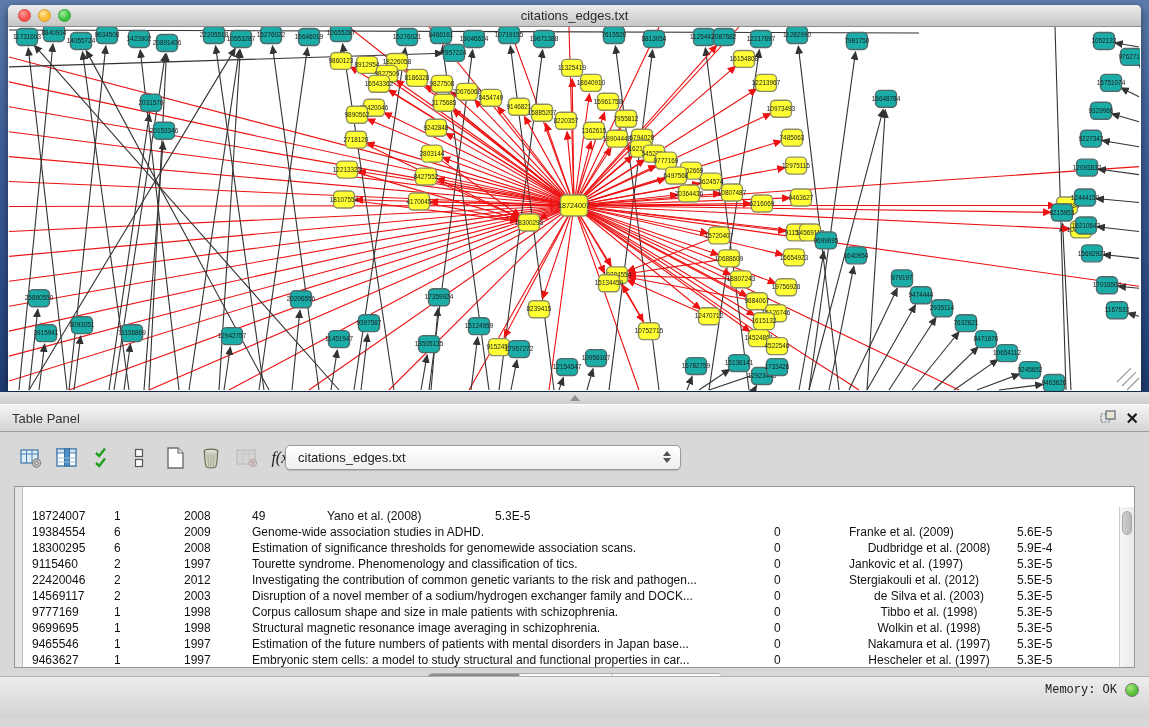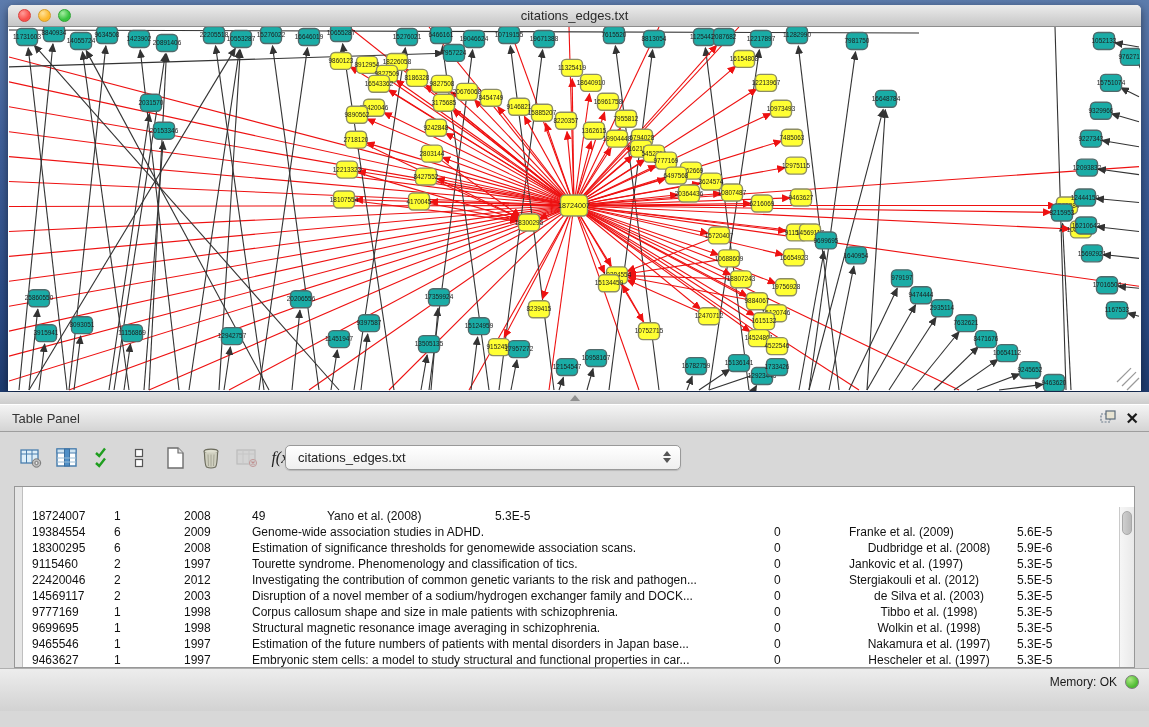--- a/index.html
+++ b/index.html
@@ -58,21 +58,21 @@
   .tcell { font-size:12px; color:#111; line-height:16px; padding-left:8px; overflow:hidden; white-space:nowrap; flex:none; }
   .vscroll { position:absolute; right:0; top:20px; bottom:0; width:15px; background:linear-gradient(90deg,#f6f6f6,#e9e9e9); border-left:1px solid #cacaca; }
   .vthumb { position:absolute; left:2px; right:2px; top:4px; height:24px; background:linear-gradient(90deg,#cfcfcf,#b8b8b8); border:1px solid #a8a8a8; border-radius:6px; }
 
   .tab-control { position:absolute; left:50%; transform:translateX(-50%); top:241px; height:23px; display:flex;
     border:1px solid #ababab; border-radius:5px; overflow:hidden; background:#fcfcfc; box-shadow:0 1px 1px rgba(0,0,0,.12); }
   .tab { padding:0 16px; font-size:13px; line-height:21px; color:#1a1a1a; background:#fcfcfc; border-left:1px solid #c4c4c4;font-family:Liberation Serif, serif; }
   .tab:first-child { border-left:none; }
   .tab.active { background:linear-gradient(#8d8d8d,#6e6e6e); color:#f2f2f2; }
 
-  .statusbar { position:absolute; left:0; bottom:16px; width:1149px; height:43px; background:linear-gradient(#ededed,#d2d2d2); border-top:1px solid #b0b0b0; }
+  .statusbar { position:absolute; left:0; bottom:8px; width:1149px; height:43px; background:linear-gradient(#ededed,#d2d2d2); border-top:1px solid #b0b0b0;font-family:Liberation Mono, monospace; }
   .mem { position:absolute; right:32px; top:6px; font-size:12px; color:#1a1a1a; line-height:15px; }
   .memdot { position:absolute; right:10px; top:6px; width:14px; height:14px; border-radius:50%;
     background:radial-gradient(circle at 35% 30%, #a9e87f, #4fbb34 65%); border:1px solid #7a7a7a; }
 </style>
 </head>
 <body>
 
 <div class="desktop">
   <div class="graph-window">
     <div class="titlebar">
@@ -927,21 +927,21 @@
           <div class="tcell" style="width: 160px; padding-left: 0px;">Franke et al. (2009)</div>
           <div class="tcell" style="width: 86px;">5.6E-5</div>
         </div>
         <div class="trow">
           <div class="tcell" style="width: 82px;">18300295</div>
           <div class="tcell" style="width: 70px;">6</div>
           <div class="tcell" style="width: 68px;">2008</div>
           <div class="tcell" style="width: 522px;">Estimation of significance thresholds for genomewide association scans.</div>
           <div class="tcell" style="width: 83px;">0</div>
           <div class="tcell" style="width: 160px; text-align: center; padding-left: 0px;">Dudbridge et al. (2008)</div>
-          <div class="tcell" style="width: 86px;">5.9E-6</div>
+          <div class="tcell" style="width: 86px;">5.9E-4</div>
         </div>
         <div class="trow">
           <div class="tcell" style="width: 82px;">9115460</div>
           <div class="tcell" style="width: 70px;">2</div>
           <div class="tcell" style="width: 68px;">1997</div>
           <div class="tcell" style="width: 522px;">Tourette syndrome. Phenomenology and classification of tics.</div>
           <div class="tcell" style="width: 83px;">0</div>
           <div class="tcell" style="width: 160px; text-align: left; padding-left: 0px;">Jankovic et al. (1997)</div>
           <div class="tcell" style="width: 86px;">5.3E-5</div>
         </div>

